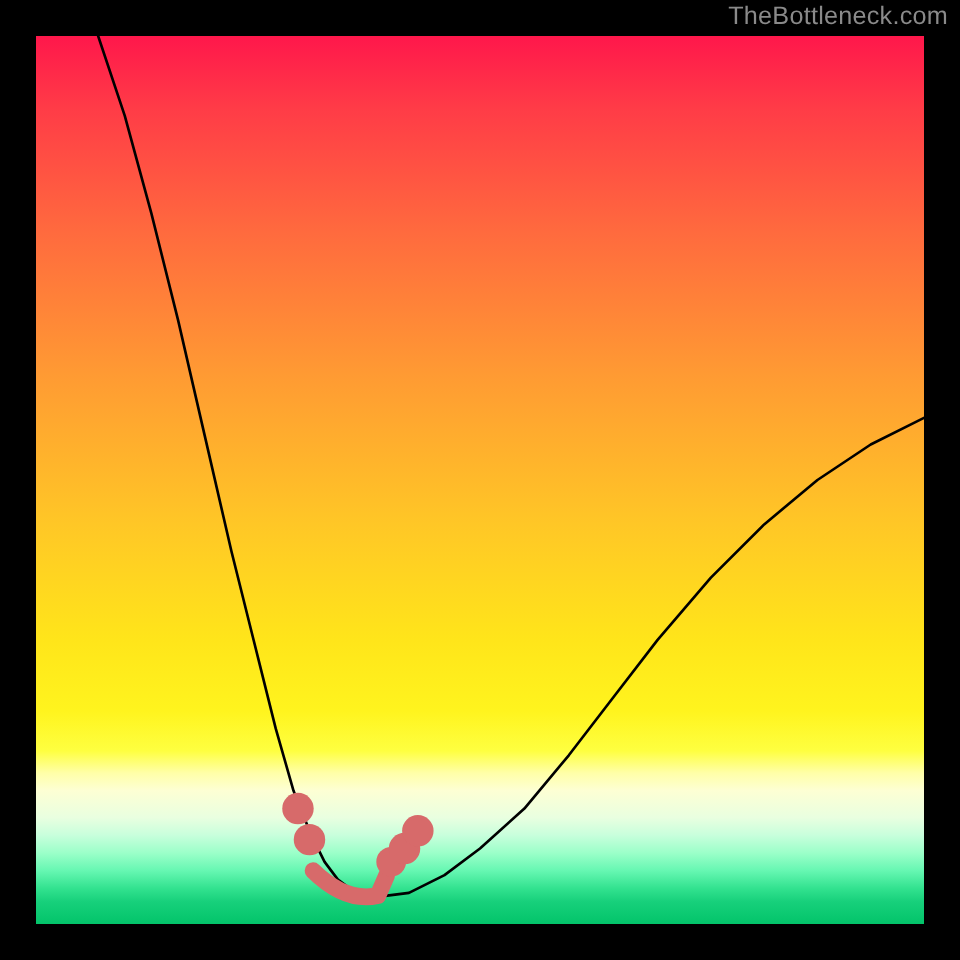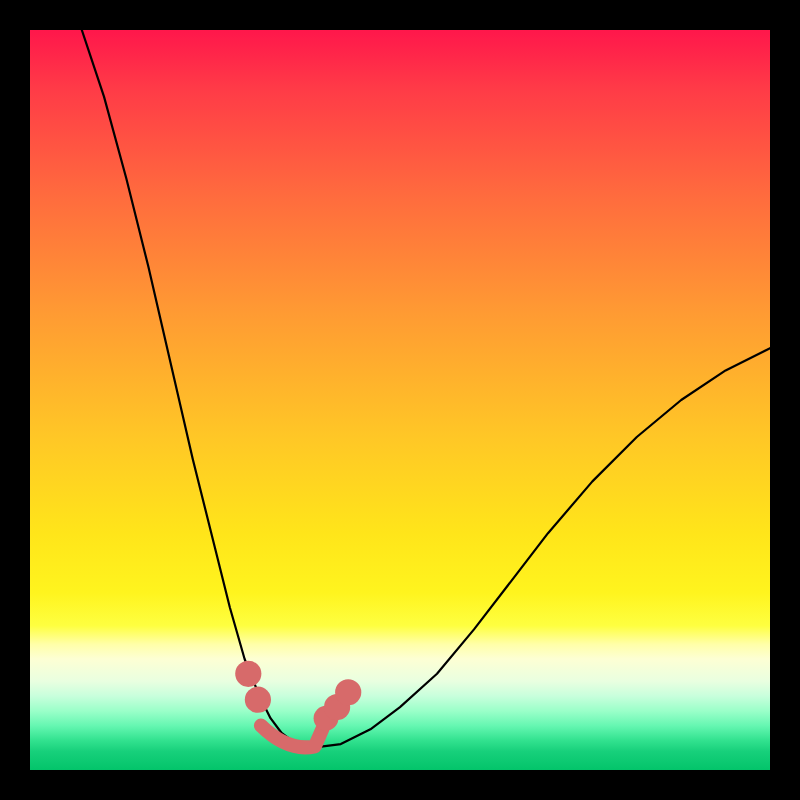--- a/index.html
+++ b/index.html
@@ -65,20 +65,21 @@
     stroke-linecap: round;
     stroke-linejoin: round;
   }
   .dots-layer .dot { fill: #d76a6a; }
   .dots-layer .cap { fill: none; stroke: #d76a6a; stroke-width: 14; stroke-linecap: round; stroke-linejoin: round; }
 </style>
 </head>
 <body>
 
 <div class="frame">
+  <div class="watermark">TheBottleneck.com</div>
 
   <div class="plot-area">
     <div class="gradient"></div>
 
     <svg class="curve-layer" viewBox="0 0 740 740" preserveAspectRatio="none">
       <path id="curve-path" d="M51.8 0.0 L74.0 66.6 L96.2 148.0 L118.4 236.8 L140.6 333.0 L162.8 429.2 L185.0 518.0 L199.8 577.2 L214.6 629.0 L229.4 666.0 L240.5 688.2 L251.6 703.0 L266.4 714.1 L281.2 717.8 L310.8 714.1 L340.4 699.3 L370.0 677.1 L407.0 643.8 L444.0 599.4 L481.0 551.3 L518.0 503.2 L562.4 451.4 L606.8 407.0 L651.2 370.0 L695.6 340.4 L740.0 318.2"></path>
     </svg>
 
     <svg class="dots-layer" viewBox="0 0 740 740" preserveAspectRatio="none">
       <path id="trough-cap" class="cap" d="M230.9 695.6 Q 257.9 722.2 284.9 716.3 L 292.3 699.3"></path>

